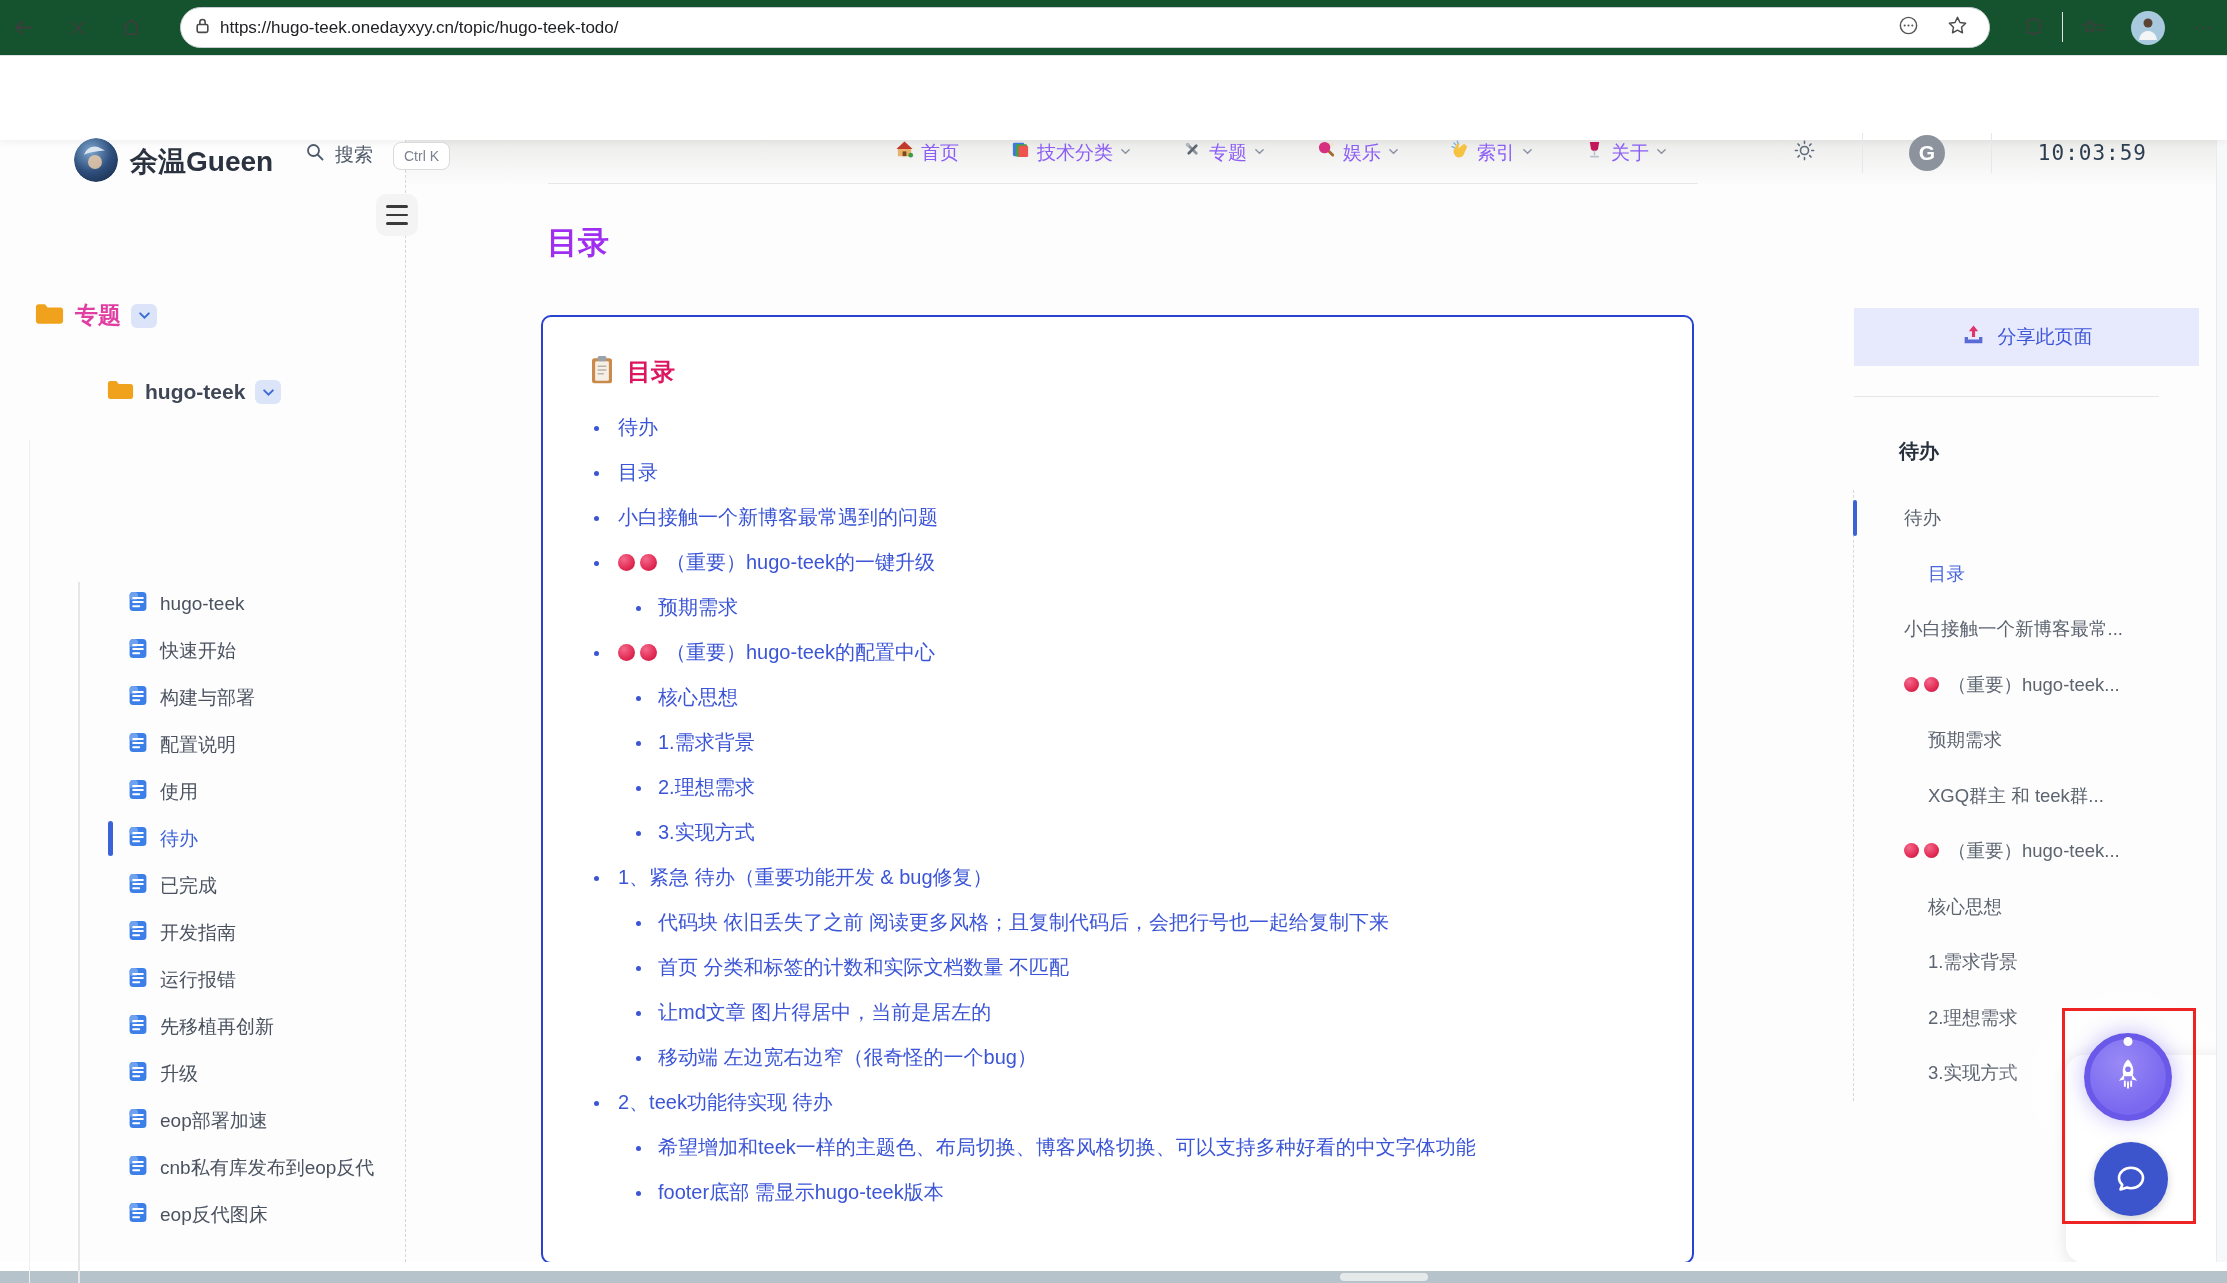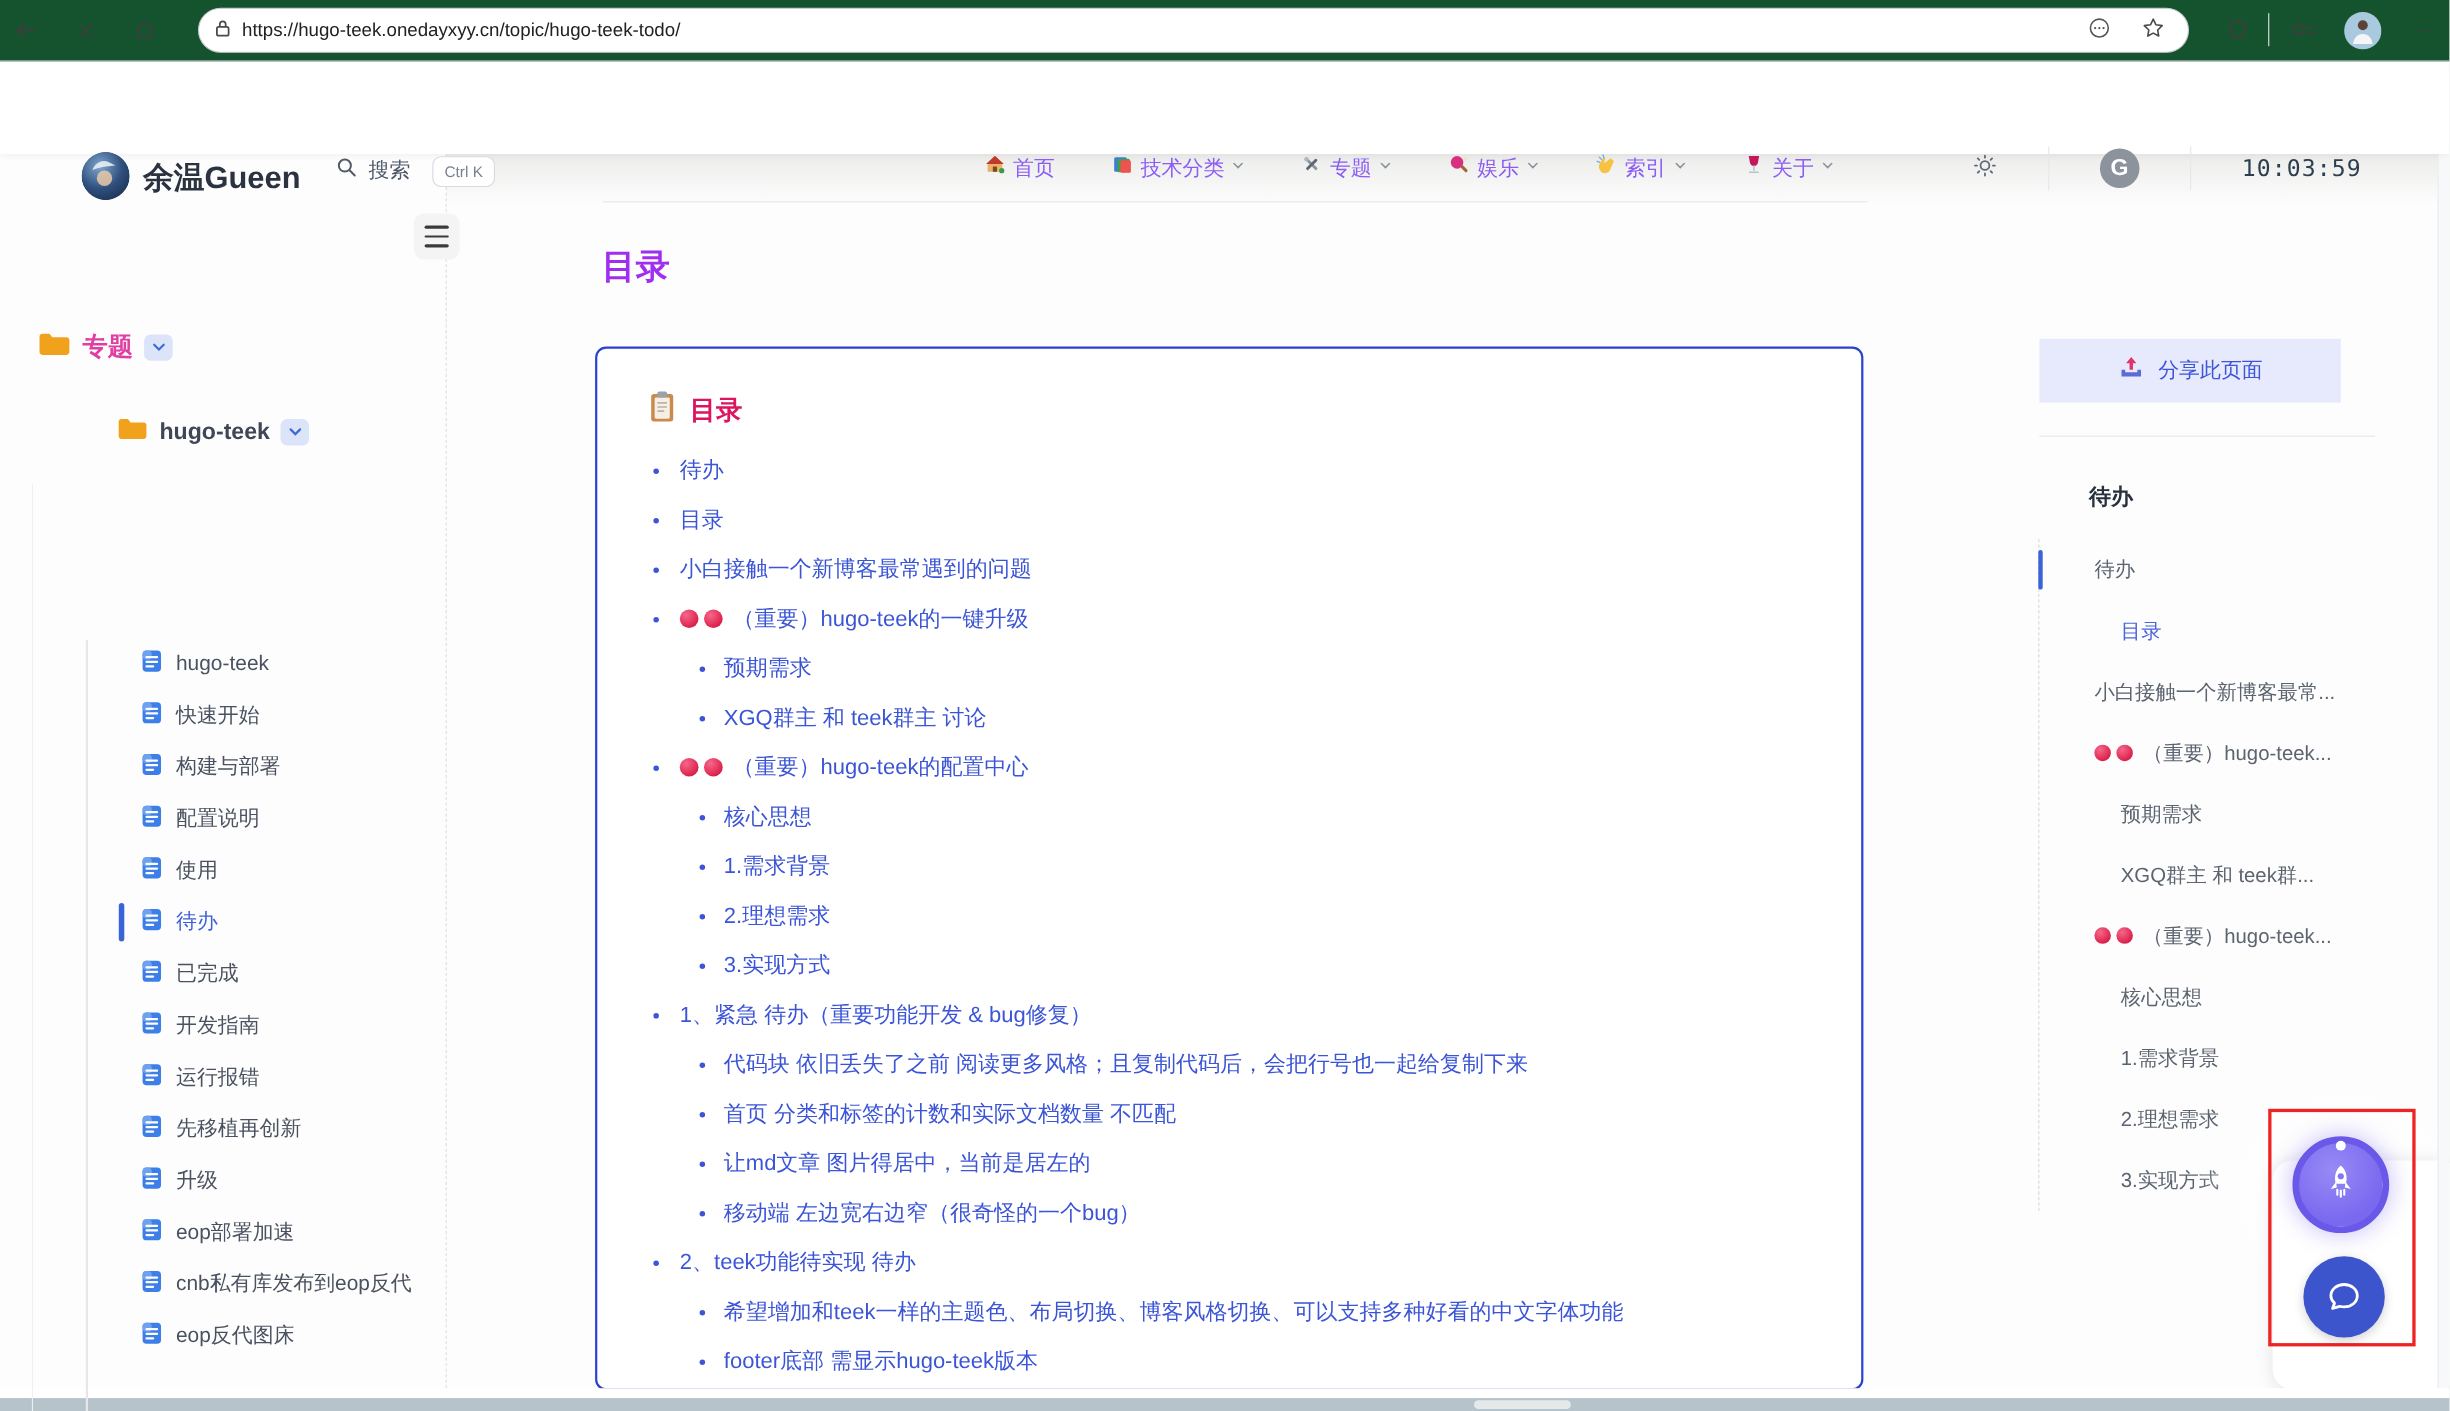--- a/index.html
+++ b/index.html
@@ -63,21 +63,21 @@
   .content-list{position:absolute;left:0;top:88px;width:100%;margin:0;padding:0;list-style:none;}
   .content-list li{position:relative;height:45px;display:flex;align-items:center;font-size:20px;}
   .content-list li a{color:#3b55d6;text-decoration:none;cursor:pointer;white-space:nowrap;}
   .content-list li::before{content:"";position:absolute;width:5px;height:5px;border-radius:50%;background:#3b55d6;top:50%;margin-top:-2px;}
   .content-list li.level-1{padding-left:75px;}  .content-list li.level-1::before{left:51px;}
   .content-list li.level-2{padding-left:115px;} .content-list li.level-2::before{left:93px;}
   .balls{display:none;align-items:center;gap:5px;margin-right:9px;}
   .balls i{width:17px;height:17px;border-radius:50%;background:radial-gradient(circle at 35% 30%,#f4688a,#e22b55 60%,#b81238);}
   li.important .balls,.toc-item.important .balls{display:inline-flex;}
   
-  .share-btn{position:absolute;left:1854px;top:308px;width:274px;height:58px;border-radius:0;background:#e7e9fc;
+  .share-btn{position:absolute;left:1854px;top:308px;width:345px;height:58px;border-radius:0;background:#e7e9fc;
              display:flex;align-items:center;justify-content:center;gap:12px;cursor:pointer;}
   .share-btn .t{font-size:19px;color:#3c55d9;}
   .aside-div{position:absolute;left:1854px;top:396px;width:305px;height:1px;background:#e5e5ea;}
   .toc-title{position:absolute;left:1899px;top:438px;font-size:20px;font-weight:bold;color:#27303c;}
   .aside-toc{position:absolute;left:1853px;top:490px;width:374px;margin:0;padding:0;list-style:none;
              border-left:1px dashed #d8d8dc;z-index:1;}
   .toc-item{position:relative;height:55.5px;display:flex;align-items:center;font-size:18.5px;color:#5c6470;cursor:pointer;}
   .toc-item.level-1{padding-left:50px;} .toc-item.level-2{padding-left:74px;}
   .toc-item .bar{display:none;position:absolute;left:-1px;top:10px;height:36px;width:4px;border-radius:2px;background:#3b63d8;}
   .toc-item.active-bar .bar{display:block;}
@@ -516,24 +516,20 @@
             <span class="balls">
               <i></i>
               <i></i>
             </span>
             <a>（重要）hugo-teek的一键升级</a>
           </li>
           <li class="level-2">
 
             <a>预期需求</a>
           </li>
-          <li class="level-2">
-
-            <a>XGQ群主 和 teek群主 讨论</a>
-          </li>
           <li class="level-1 important">
             <span class="balls">
               <i></i>
               <i></i>
             </span>
             <a>（重要）hugo-teek的配置中心</a>
           </li>
           <li class="level-2">
 
             <a>核心思想</a>

